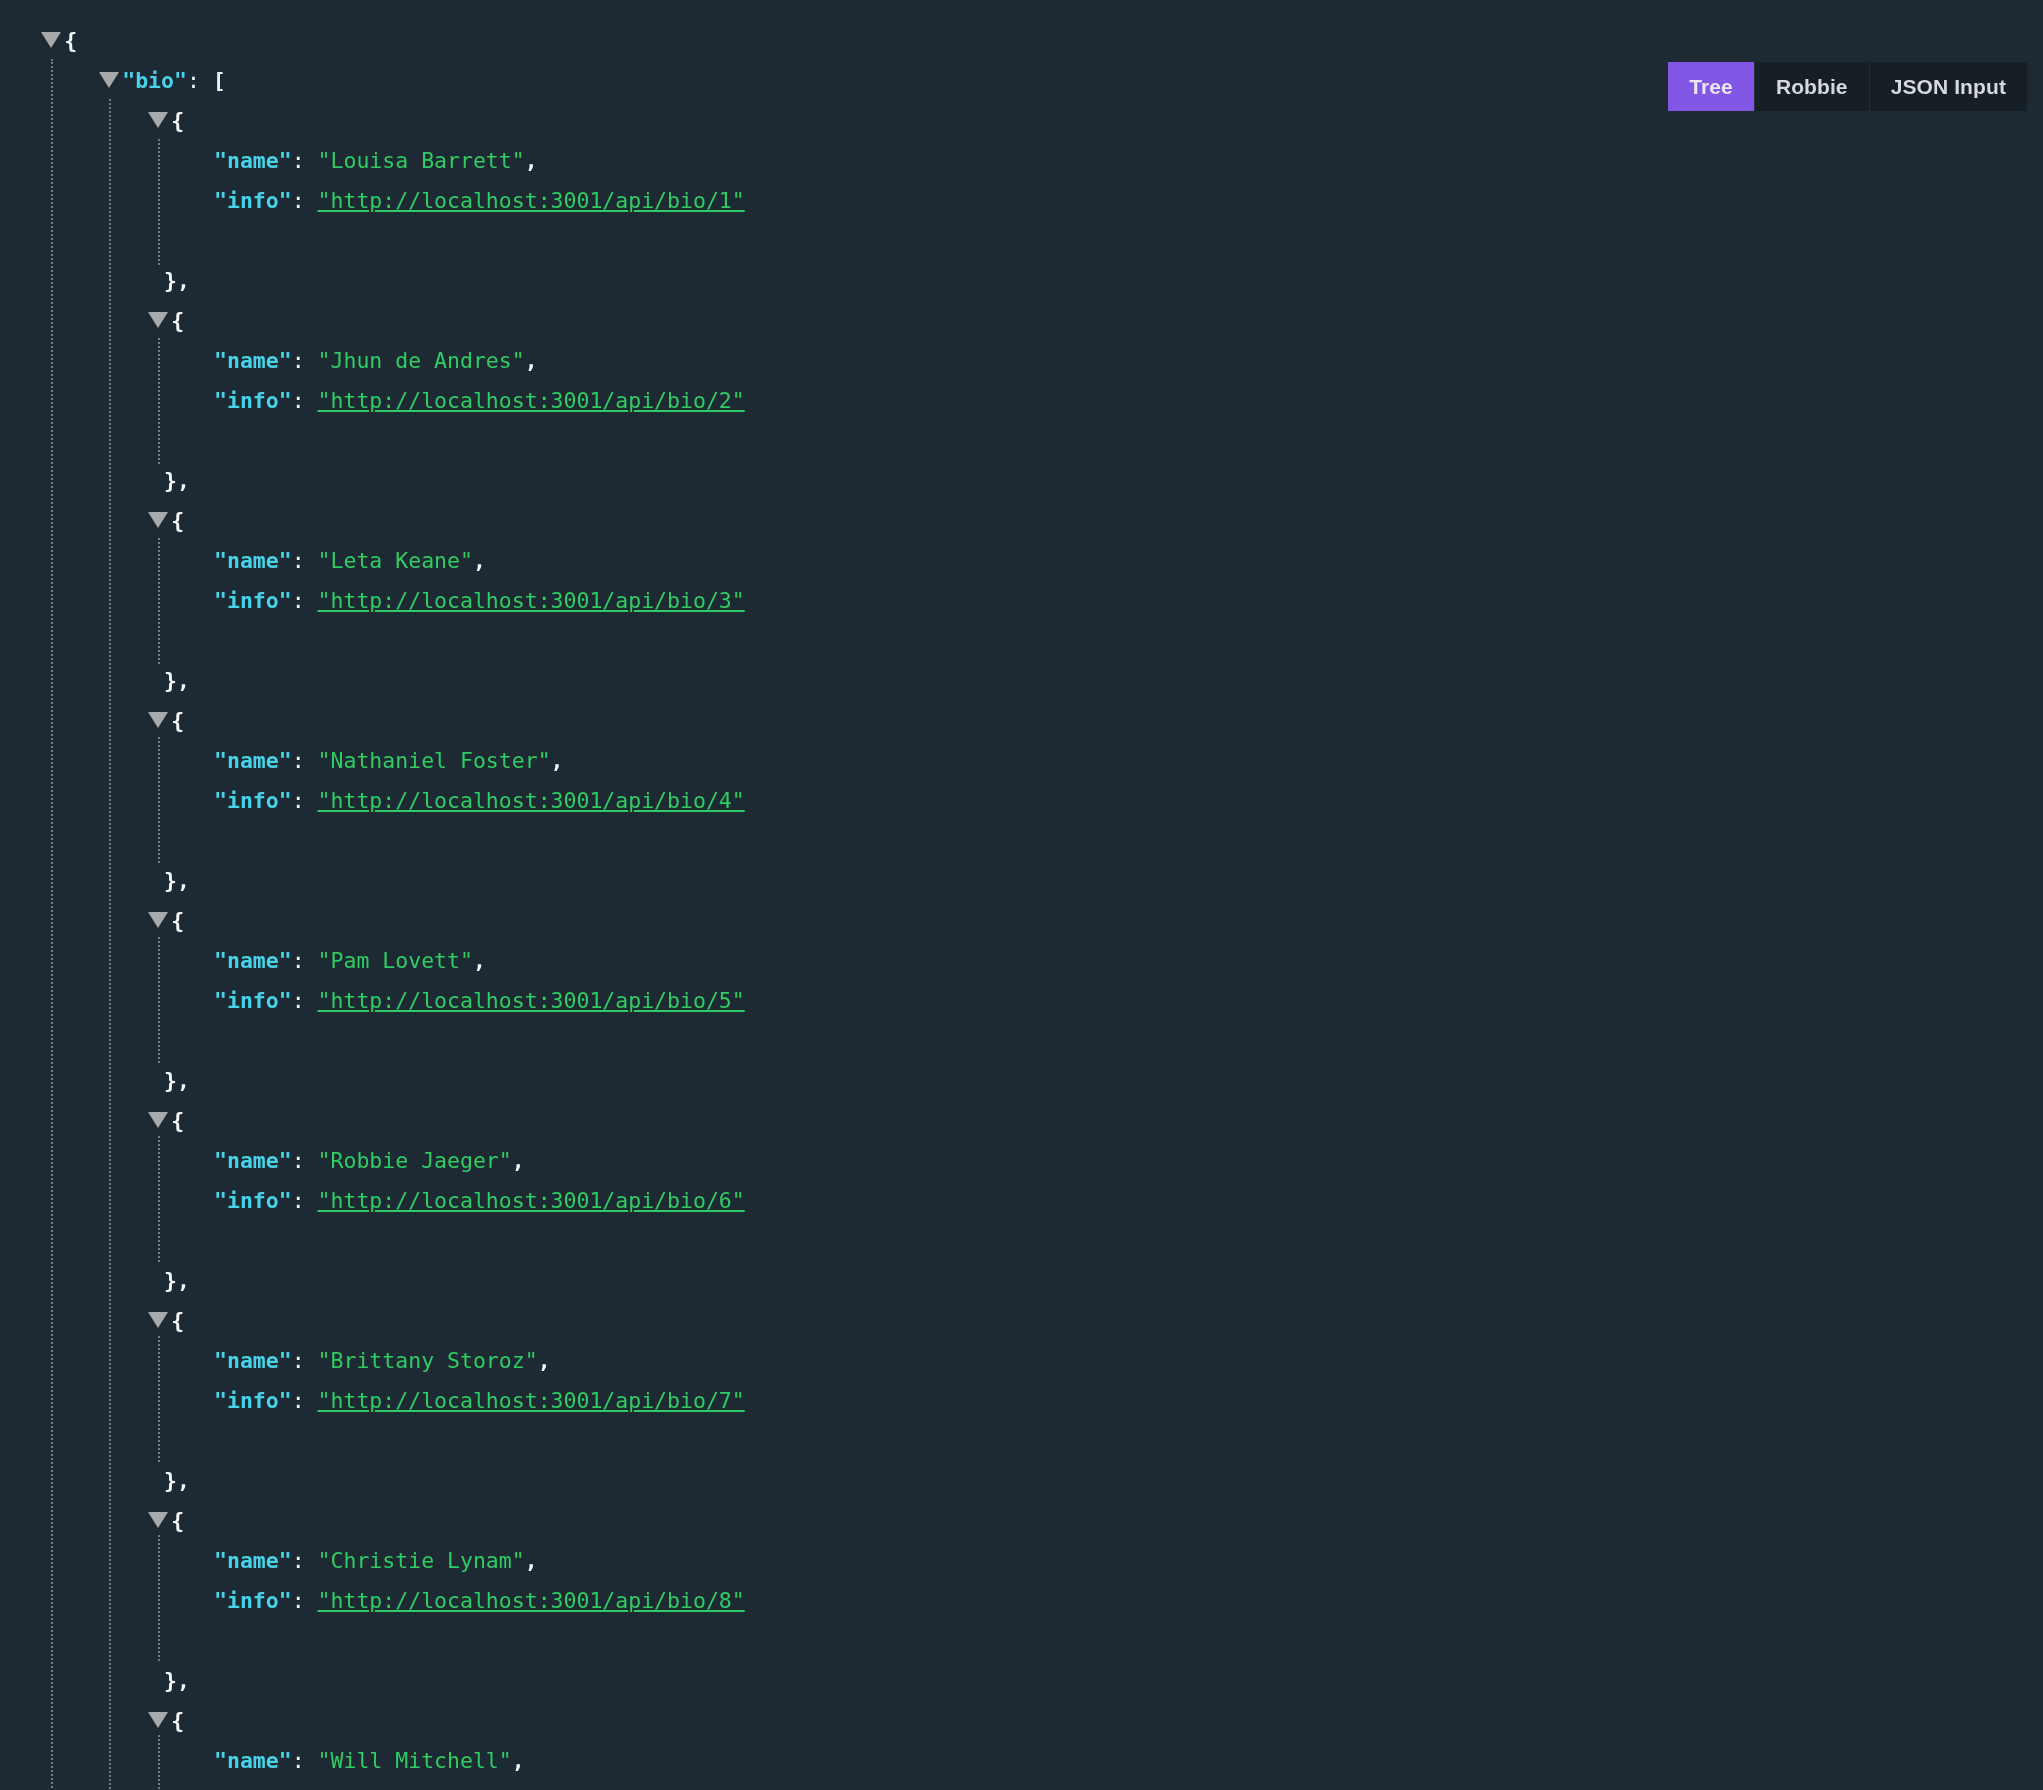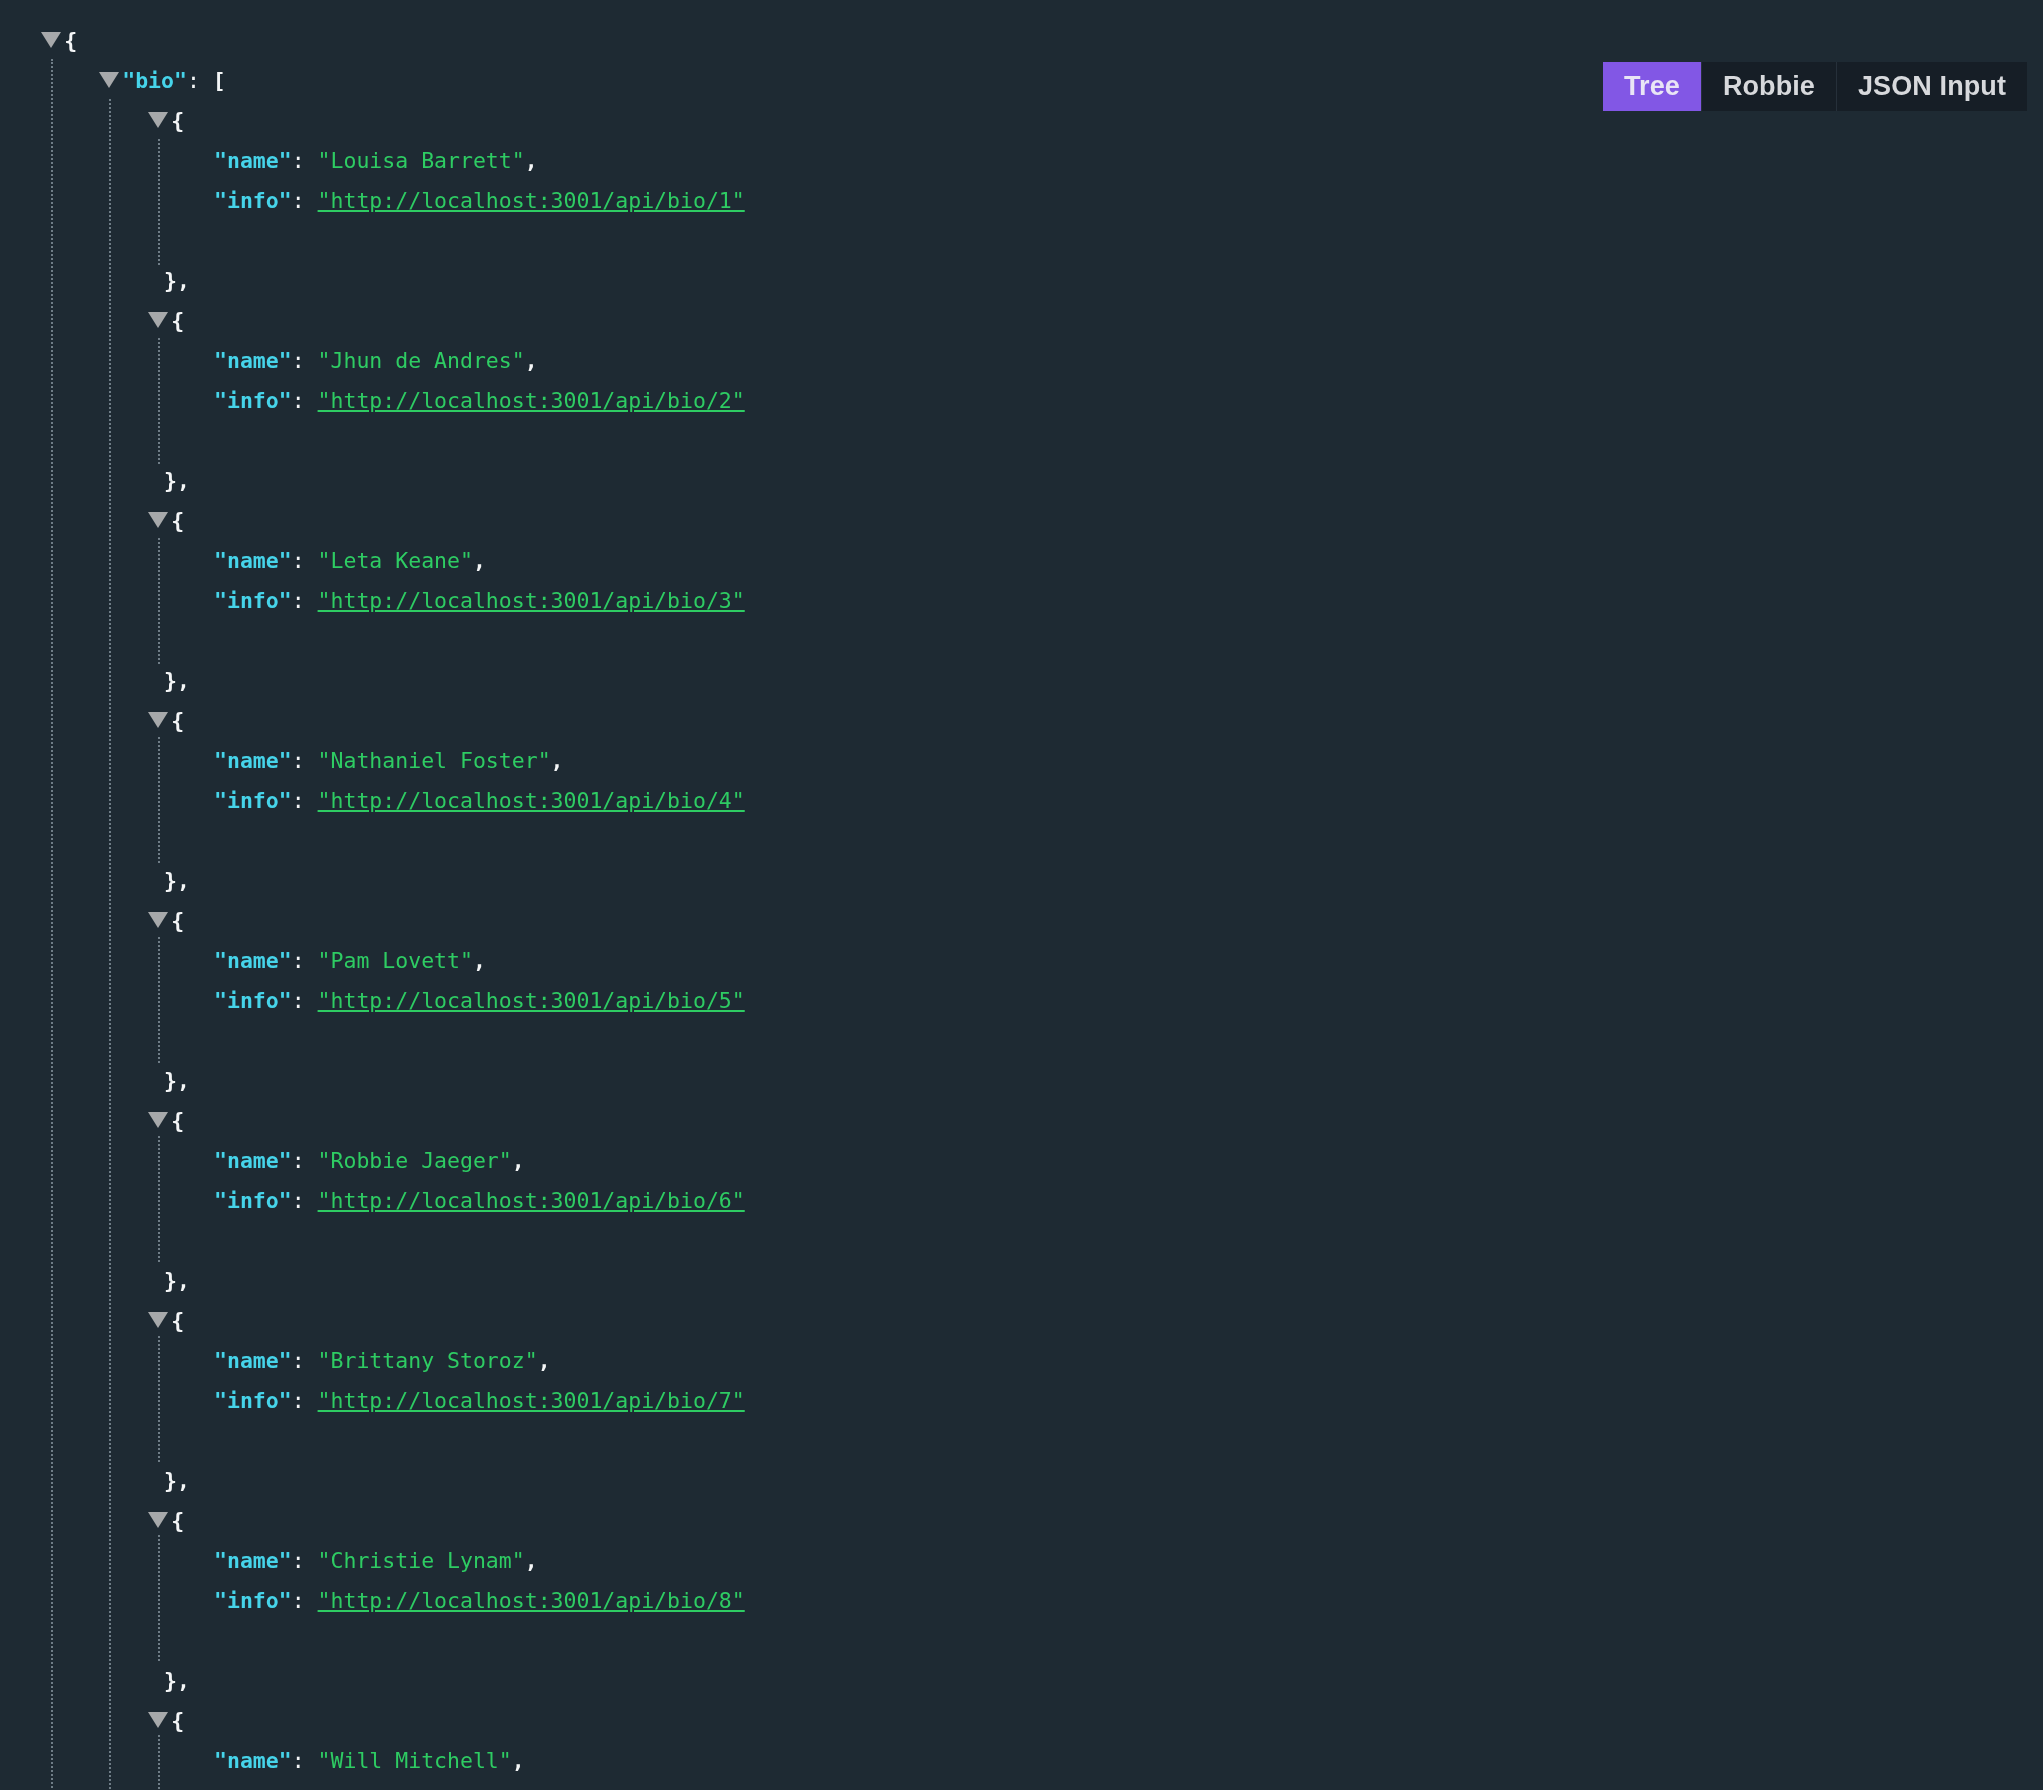--- a/index.html
+++ b/index.html
@@ -26,21 +26,21 @@
     z-index: 20;
   }
   .tab {
     display: flex;
     align-items: center;
     justify-content: center;
     padding: 0 21px;
     background: #161e26;
     color: #d7d9dc;
     font-family: "Liberation Sans", sans-serif;
-    font-size: 27px;
+    font-size: 21px;
     font-weight: bold;
     letter-spacing: 0.1px;
     border-right: 1.6px solid #26303a;
     cursor: pointer;
     white-space: nowrap;
   }
   .tab:last-child { border-right: none; text-align: center; }
   .tab.active {
     background: #8257e5;
     color: #e9e5f5;

